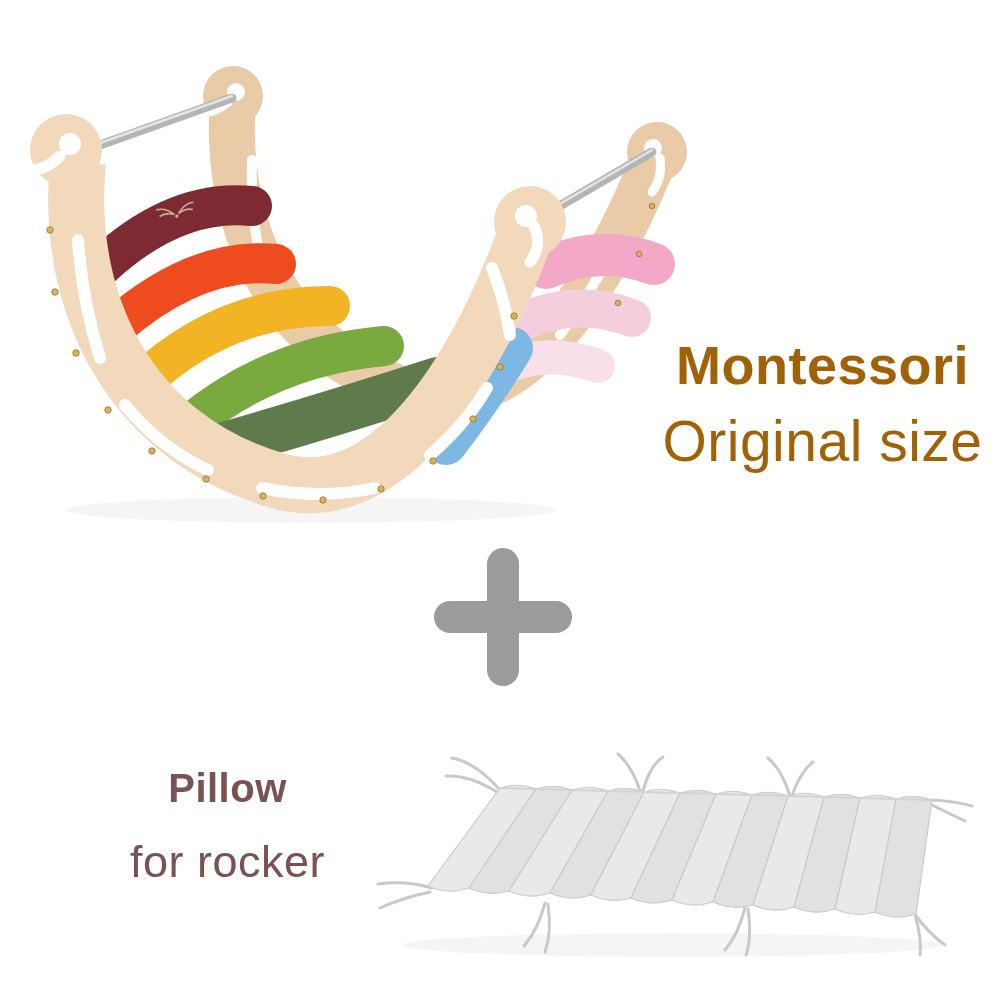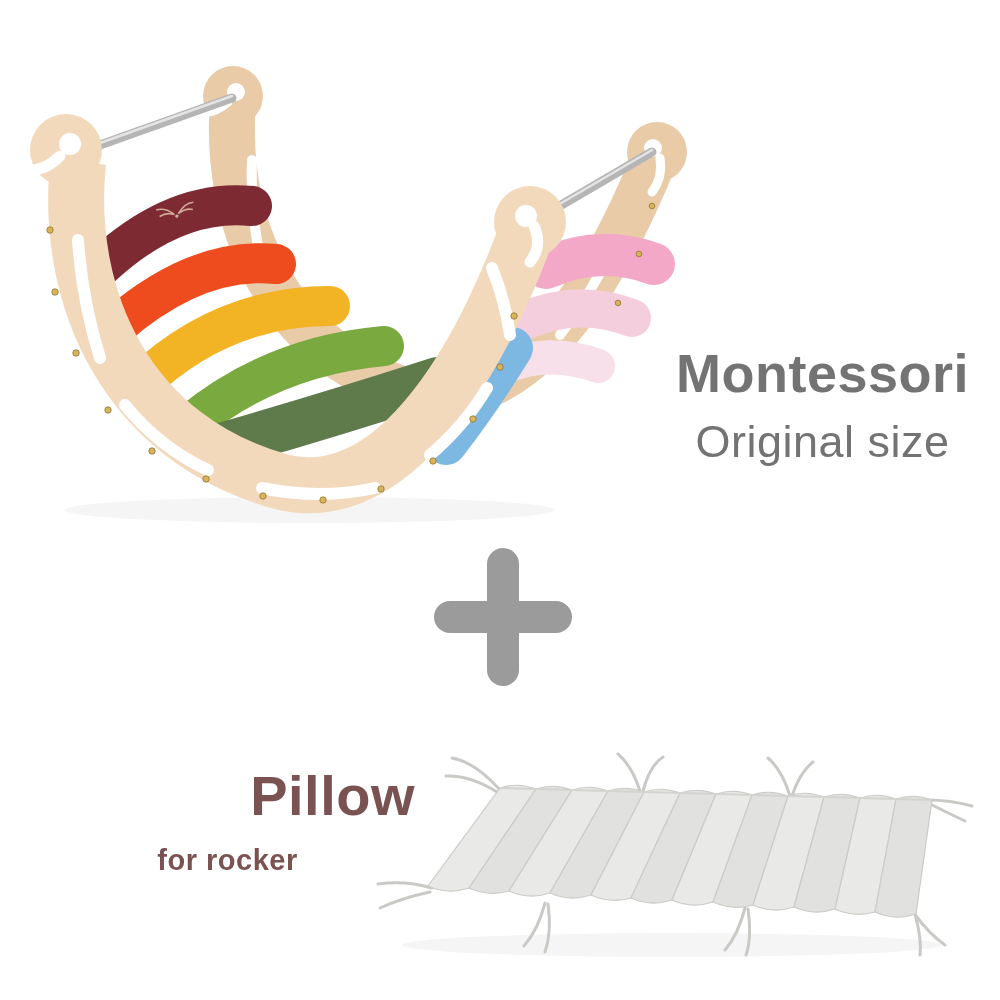--- a/index.html
+++ b/index.html
@@ -5,38 +5,38 @@
   html,body{margin:0;padding:0;background:#ffffff;}
   .canvas{
     position:relative;width:1000px;height:1000px;background:#ffffff;
     overflow:hidden;font-family:"Liberation Sans",sans-serif;
   }
   .rocker-svg{position:absolute;left:0;top:0;}
   .plus-svg{position:absolute;left:425px;top:540px;}
   .pillow-svg{position:absolute;left:330px;top:715px;}
   .rocker-title{
     position:absolute;left:645px;top:338px;width:355px;
-    text-align:center;color:#737373;margin-top:8px;
+    text-align:center;color:#a16207;
   }
   .rocker-title .big{
     font-size:54px;font-weight:700;letter-spacing:0.5px;line-height:1.0;display:block;
   }
   .rocker-title .big + .big{margin-top:20px;}
   .rocker-title .sub{
-    display:block;margin-top:16px;font-size:45px;font-weight:400;letter-spacing:0.5px;
+    display:block;margin-top:16px;font-size:57px;font-weight:400;letter-spacing:0.5px;
   }
   .pillow-title{
     position:absolute;left:40px;top:768px;width:375px;
     text-align:center;color:#7a5252;
   }
   .pillow-title .big{
-    font-size:56px;font-weight:700;letter-spacing:0.5px;line-height:1.0;display:block;text-align:right;
+    font-size:40px;font-weight:700;letter-spacing:0.5px;line-height:1.0;display:block;
   }
   .pillow-title .sub{
-    display:block;margin-top:20px;font-size:29px;font-weight:700;letter-spacing:0.5px;
+    display:block;margin-top:28px;font-size:45px;font-weight:400;letter-spacing:0.5px;
   }
 </style>
 </head>
 <body>
 
 <div class="canvas">
 
   <svg class="rocker-svg" width="700" height="540" viewBox="0 0 700 540">
 
     <ellipse cx="310" cy="510" rx="245" ry="13" fill="#000000" opacity="0.04"></ellipse>

